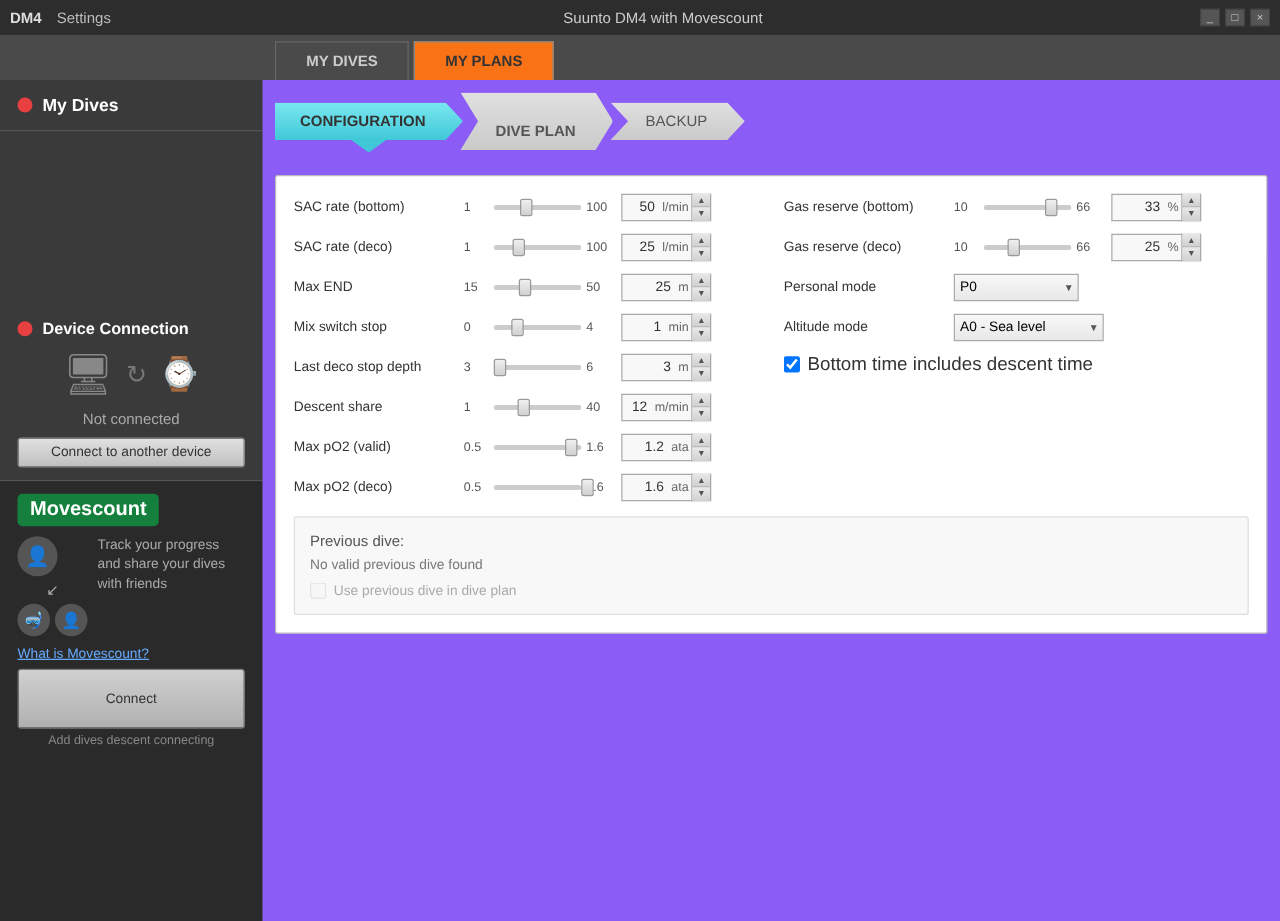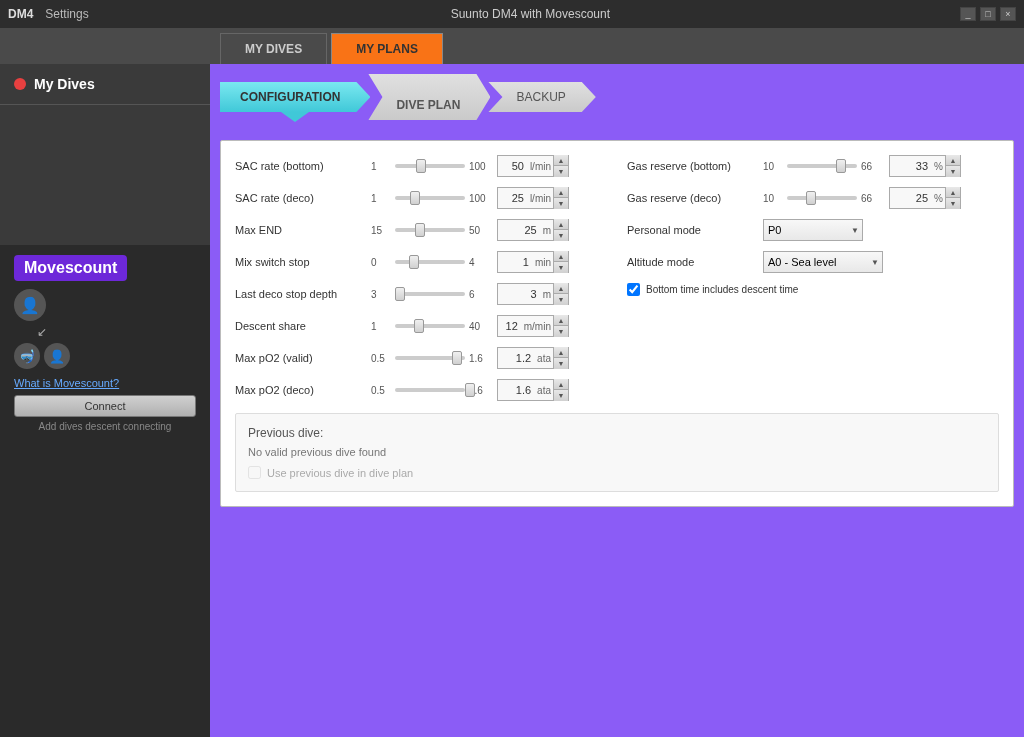--- a/index.html
+++ b/index.html
@@ -106,21 +106,21 @@
       font-size: 11px;
       color: #333;
     }
 
     .movescount-section {
       background: #2a2a2a;
       padding: 10px 14px;
       flex: 1;
     }
     .movescount-badge {
-      background: #6d28d9;
+      background: #15803d;
       color: #fff;
       font-size: 16px;
       font-weight: bold;
       padding: 4px 10px;
       border-radius: 4px;
       display: inline-block;
       margin-bottom: 8px;
     }
     .movescount-content {
       display: flex;
@@ -130,21 +130,21 @@
     .movescount-icons { display: flex; flex-direction: column; gap: 4px; }
     .icon-circle {
       width: 32px; height: 32px; border-radius: 50%;
       background: #555; display: flex; align-items: center; justify-content: center;
       color: #ccc; font-size: 16px;
     }
     .movescount-text { color: #aaa; font-size: 11px; line-height: 1.4; }
     .movescount-link { color: #6af; font-size: 11px; cursor: pointer; text-decoration: underline; margin-top: 8px; display: block; }
     .movescount-connect-btn {
       width: 100%;
-      padding: 4px;
+      padding: 17px;
       background: linear-gradient(to bottom, #d0d0d0, #b0b0b0);
       border: 1px solid #777;
       border-radius: 3px;
       cursor: pointer;
       font-size: 11px;
       color: #333;
       margin-top: 6px;
     }
     .movescount-footer { color: #888; font-size: 10px; text-align: center; margin-top: 4px; }
 
@@ -268,21 +268,21 @@
       color: #555;
       pointer-events: none;
     }
 
     .checkbox-row {
       display: flex;
       align-items: center;
       gap: 6px;
     }
     .checkbox-row input[type=checkbox] { cursor: pointer; }
-    .checkbox-label { font-size: 10px; color: #333; }
+    .checkbox-label { font-size: 15px; color: #333; }
 
     
     .prev-dive-section {
       background: #f8f8f8;
       border: 1px solid #ddd;
       border-radius: 2px;
       padding: 12px;
       margin-top: 8px;
     }
     .prev-dive-title { font-size: 12px; color: #555; margin-bottom: 6px; }
@@ -318,32 +318,46 @@
 
   <div class="sidebar">
 
     <div class="sidebar-header">
       <div class="dot"></div>
       <span class="sidebar-title">My Dives</span>
     </div>
 
     <div style="flex: 0 0 140px;"></div>
 
+    <div class="sidebar-section">
+      <div class="device-connection-header">
+        <div class="device-dot"></div>
+        <span class="device-title">Device Connection</span>
+      </div>
+      <div class="device-visual">
+        <div style="font-size:32px; color:#888;">🖥</div>
+        <div style="font-size:20px; color:#777;">↻</div>
+        <div style="font-size:26px; color:#aaa;">⌚</div>
+      </div>
+      <div class="not-connected-text">Not connected</div>
+      <button class="connect-btn">Connect to another device</button>
+    </div>
 
     <div class="movescount-section">
       <div class="movescount-badge">Movescount</div>
       <div class="movescount-content">
         <div class="movescount-icons">
           <div class="icon-circle">👤</div>
           <div style="font-size:12px; color:#aaa; text-align:center;">↙</div>
           <div style="display:flex; gap:4px;">
             <div class="icon-circle" style="width:26px;height:26px;font-size:13px;">🤿</div>
             <div class="icon-circle" style="width:26px;height:26px;font-size:13px;">👤</div>
           </div>
         </div>
+        <div class="movescount-text">Track your progress and share your dives with friends</div>
       </div>
       <a class="movescount-link">What is Movescount?</a>
       <button class="movescount-connect-btn">Connect</button>
       <div class="movescount-footer">Add dives descent connecting</div>
     </div>
   </div>
 
   <div class="main-panel">
 
     <div class="config-tabs">

